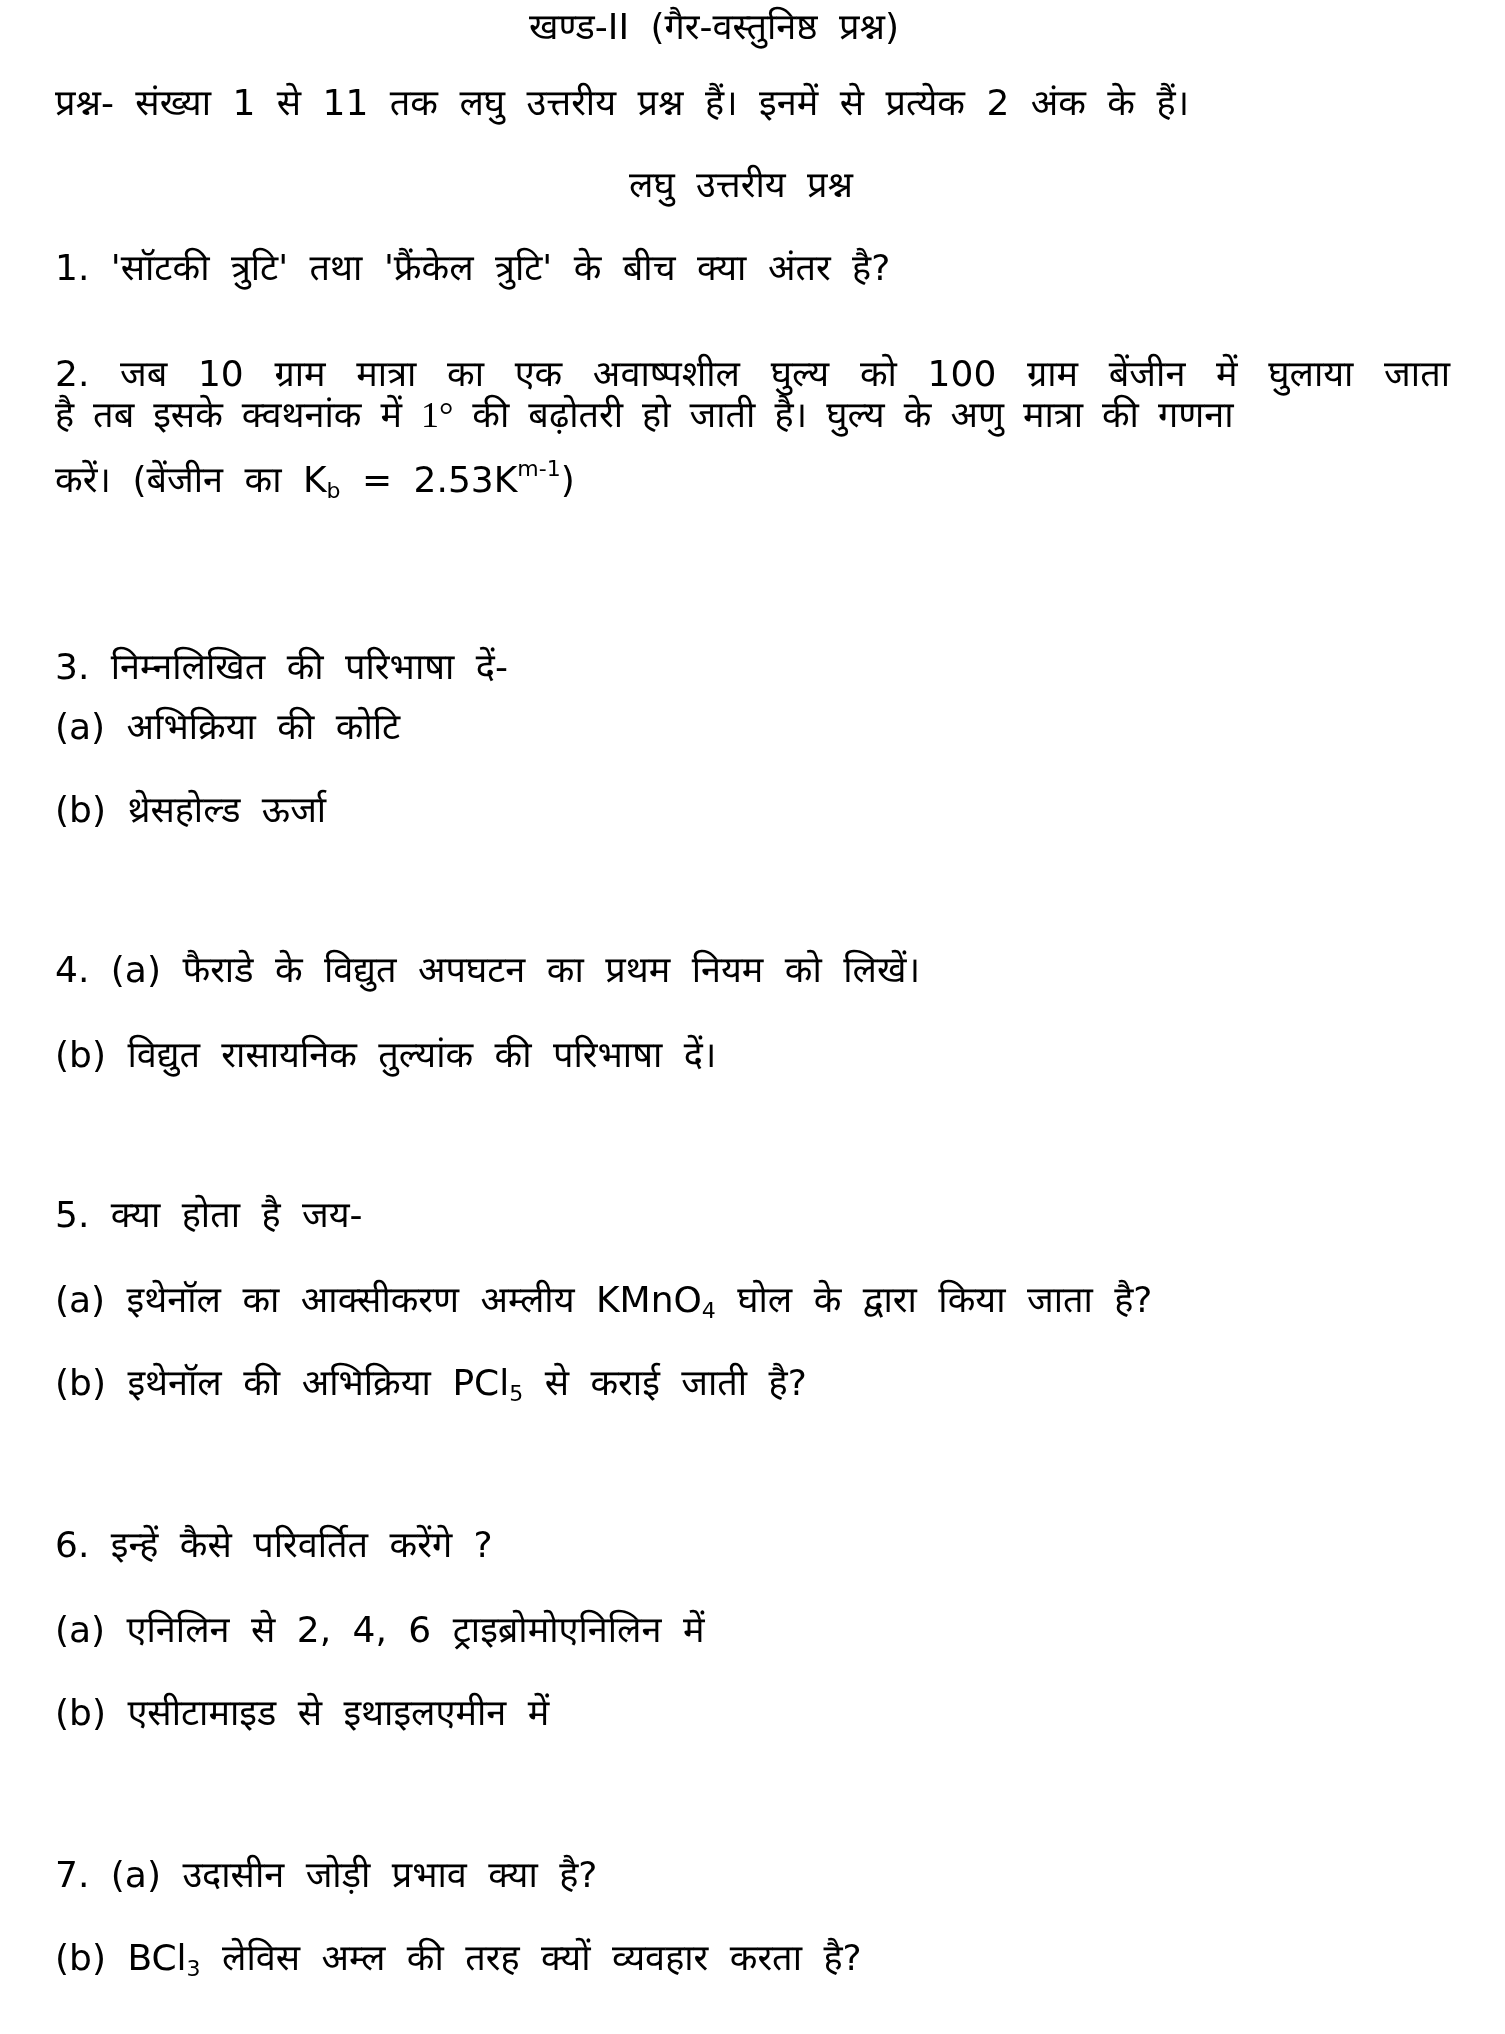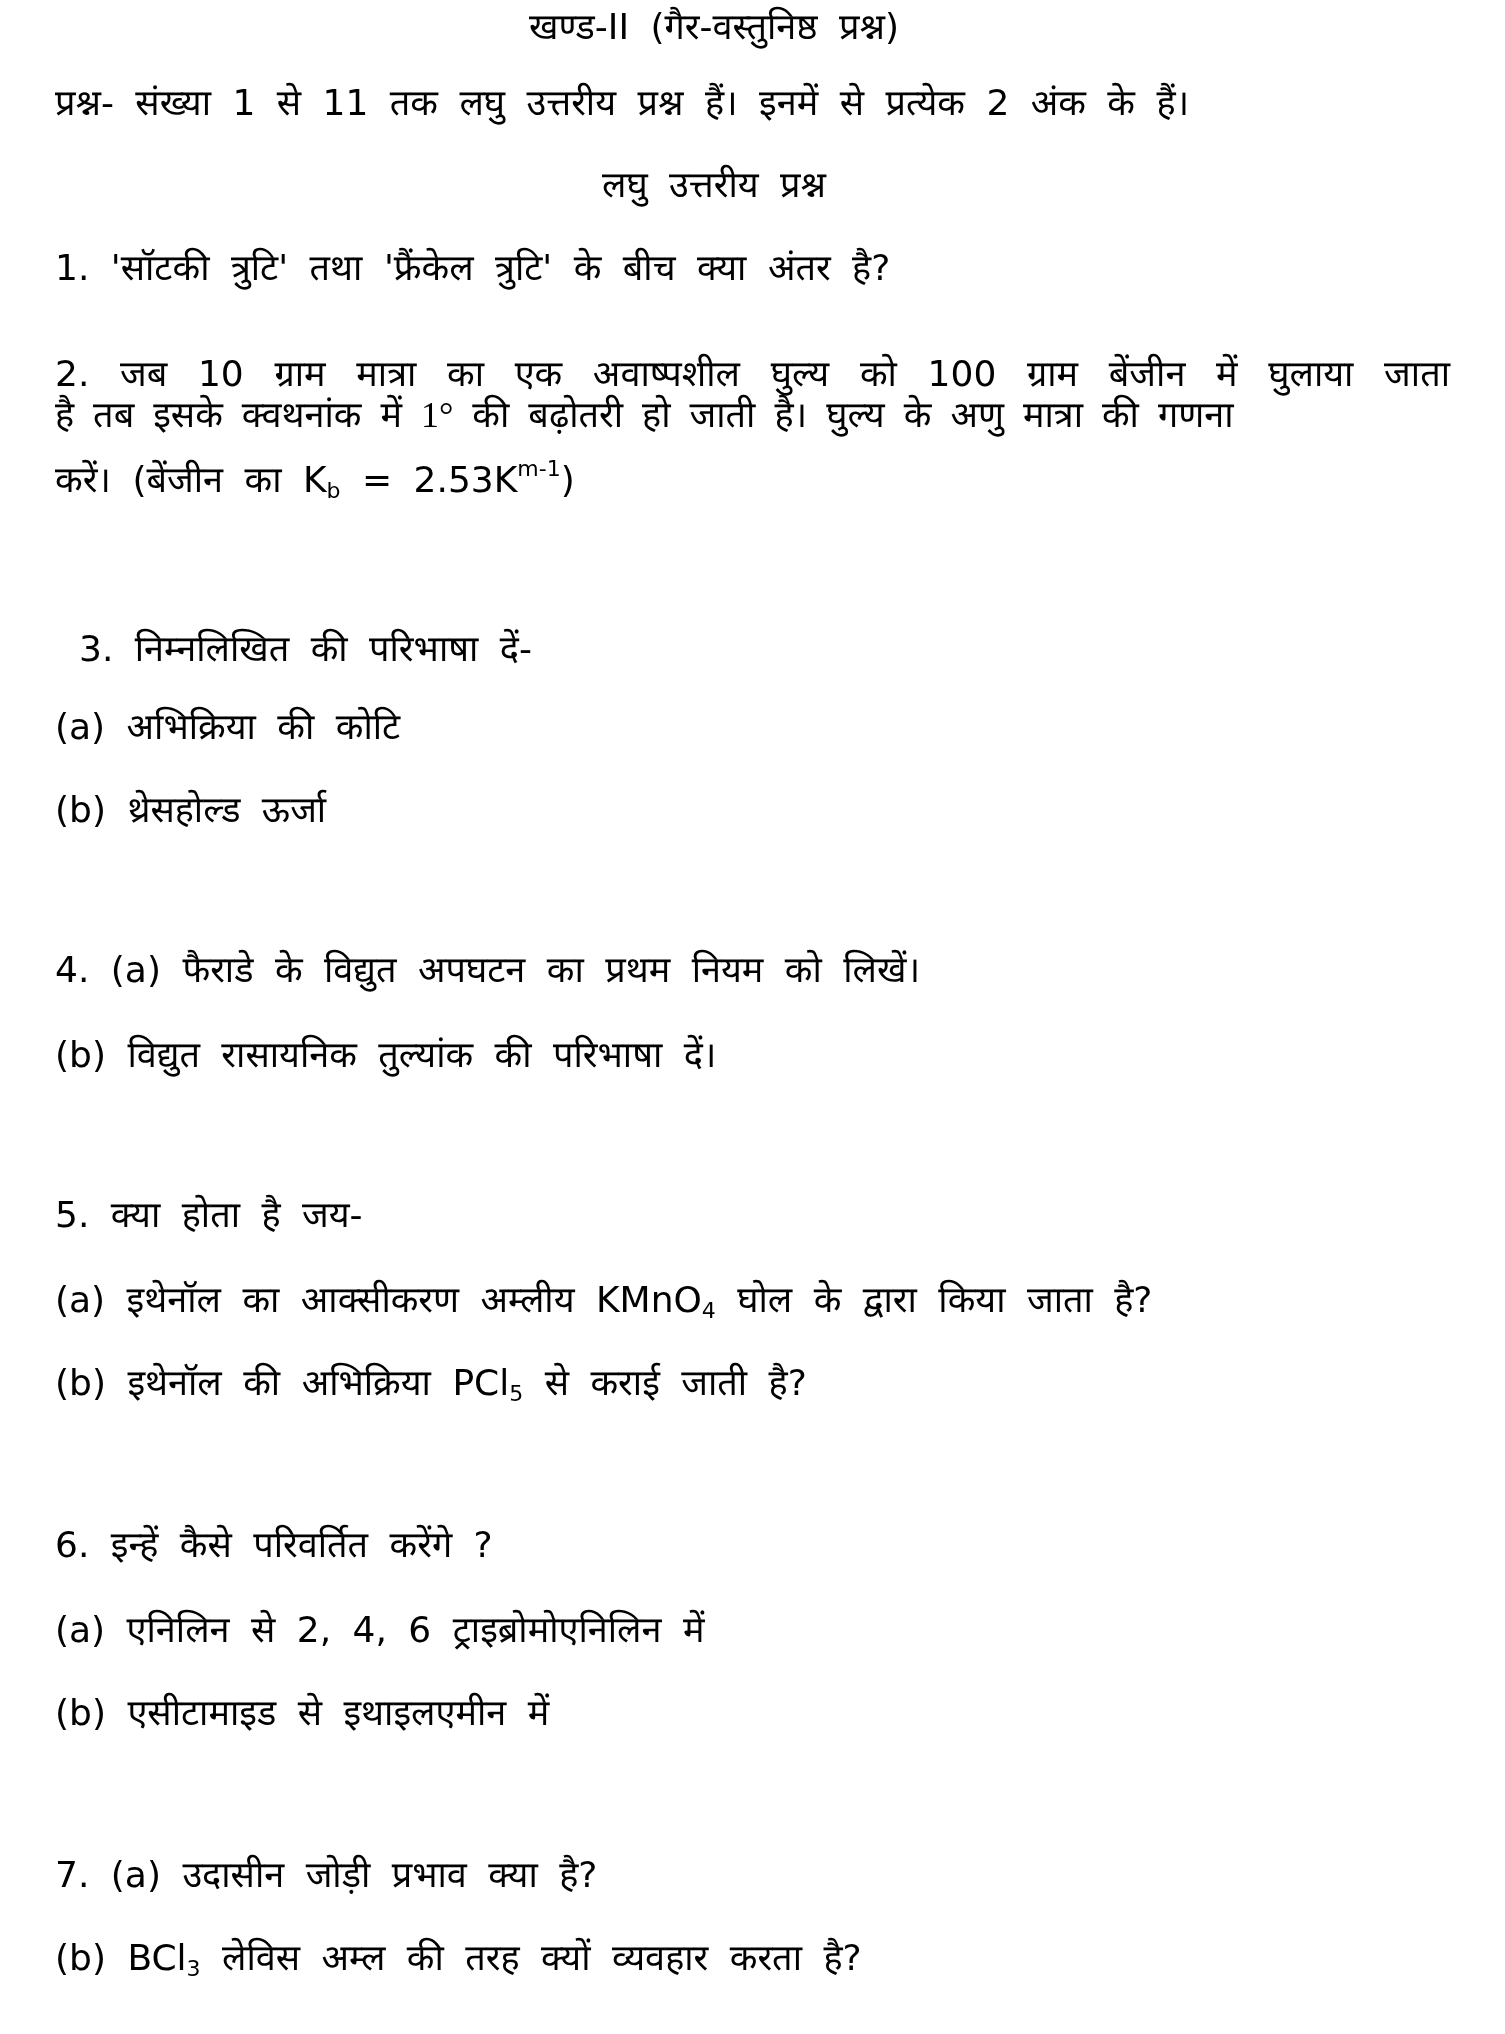--- a/index.html
+++ b/index.html
@@ -42,32 +42,32 @@
   </style>
 </head>
 <body>
 
 <div>
 
   <div class="line center" style="top:2px;">खण्ड-II (गैर-वस्तुनिष्ठ प्रश्न)</div>
 
   <div class="line" style="top:78px;">प्रश्न- संख्या 1 से 11 तक लघु उत्तरीय प्रश्न हैं। इनमें से प्रत्येक 2 अंक के हैं।</div>
 
-  <div class="line center" style="top:160px;">लघु उत्तरीय प्रश्न</div>
+  <div class="line center" style="top:160px;margin-left:27px;">लघु उत्तरीय प्रश्न</div>
 
   <div class="line" style="top:243px;">1. 'सॉटकी त्रुटि' तथा 'फ्रैंकेल त्रुटि' के बीच क्या अंतर है?</div>
 
   <div>
     <div class="line justify-line" style="top:325px;margin-top:24px;">2. जब 10 ग्राम मात्रा का एक अवाष्पशील घुल्य को 100 ग्राम बेंजीन में घुलाया जाता</div>
     <div class="line" style="top:390px;font-family:Liberation Serif, serif;">है तब इसके क्वथनांक में 1° की बढ़ोतरी हो जाती है। घुल्य के अणु मात्रा की गणना</div>
     <div class="line" style="top:455px;"><span>करें। (बेंजीन का K</span><sub>b</sub><span> = 2.53K</span><sup>m-1</sup><span>)</span></div>
   </div>
 
   <div>
-    <div class="line" style="top:624px;margin-left:24px;">3. निम्नलिखित की परिभाषा दें-</div>
+    <div class="line" style="top:642px;">3. निम्नलिखित की परिभाषा दें-</div>
     <div class="line" style="top:702px;">(a) अभिक्रिया की कोटि</div>
     <div class="line" style="top:785px;">(b) थ्रेसहोल्ड ऊर्जा</div>
   </div>
 
   <div>
     <div class="line" style="top:945px;">4. (a) फैराडे के विद्युत अपघटन का प्रथम नियम को लिखें।</div>
     <div class="line" style="top:1030px;">(b) विद्युत रासायनिक तुल्यांक की परिभाषा दें।</div>
   </div>
 
   <div>

